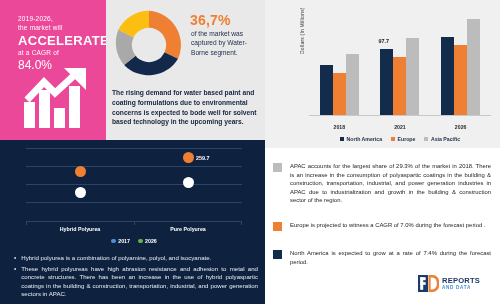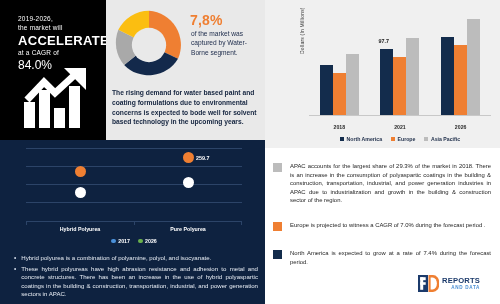--- a/index.html
+++ b/index.html
@@ -7,21 +7,21 @@
     width: 500px; height: 304px;
     font-family: "Liberation Sans", sans-serif;
     background: #ffffff;
     overflow: hidden;
   }
   #page { position: relative; width: 500px; height: 304px; background: #ffffff; }
 
   
   .orange-panel {
     position: absolute; left: 0; top: 0; width: 106px; height: 140px;
-    background: #000000;
+    background: #ec4899;
   }
   .op-text { position: absolute; left: 18px; top: 14px; color: #ffffff; }
   .op-l1 { font-size: 6.5px; letter-spacing: .2px; line-height: 9px; }
   .op-l2 { font-size: 6.5px; letter-spacing: .2px; line-height: 9px; margin-bottom: 1px;}
   .op-accel { font-size: 13px; font-weight: 700; letter-spacing: .3px; line-height: 15px; }
   .op-l3 { font-size: 6.5px; letter-spacing: .2px; line-height: 10px; }
   .op-cagr { font-size: 12px; font-weight: 400; line-height: 14px; }
   .op-arrow { position: absolute; left: 22px; top: 68px; width: 72px; height: 62px; }
 
   
@@ -112,21 +112,21 @@
   .note .ntxt {
     font-size: 5.9px; line-height: 8.6px; color: #1f1f1f; text-align: justify; flex: 1;
   }
   .note1 { top: 14px; }
   .note2 { top: 73px; }
   .note3 { top: 101px; }
 
   
   .logo { position: absolute; left: 418px; top: 275px; display: flex; align-items: center; gap: 3px; }
   .logo-mark { position: relative; width: 21px; height: 17px; }
-  .logo-text { display: flex; flex-direction: column; line-height: 1; text-align: right; }
+  .logo-text { display: flex; flex-direction: column; line-height: 1; }
   .logo-t1 { font-size: 7.6px; font-weight: 700; color: #1b3a6b; letter-spacing: .2px; }
   .logo-t2 { font-size: 4.6px; font-weight: 700; color: #4a8fd4; letter-spacing: .7px; margin-top: 1px;}
 </style>
 </head>
 <body>
 
 <div id="page">
 
   <div class="orange-panel">
     <div class="op-text">
@@ -154,21 +154,21 @@
 
         <path d="M87.2 67.6 A44 44 0 0 1 18.1 75.6 L50 50 Z" fill="#13294B"></path>
 
         <path d="M18.1 75.6 A44 44 0 0 1 10.7 30.5 L50 50 Z" fill="#A9A9A9"></path>
 
         <path d="M10.7 30.5 A44 44 0 0 1 50 6 L50 50 Z" fill="#FBBE11"></path>
         <circle cx="50" cy="50" r="22" fill="#E9E9E9"></circle>
       </svg>
     </div>
     <div class="pct-block">
-      <div class="pct-big">7,8%</div>
+      <div class="pct-big">36,7%</div>
       <div class="pct-sub">of the market was captured by Water-Borne segment.</div>
     </div>
     <div class="grey-para">The rising demand for water based paint and coating formulations due to environmental concerns is expected to bode well for solvent based technology in the upcoming years.</div>
   </div>
 
   <div class="bar-panel">
     <div class="ylab">Dollars (In Millions)</div>
     <div class="plot">
       <div class="axis-line"></div>
       <div class="groups" id="bar-groups">

